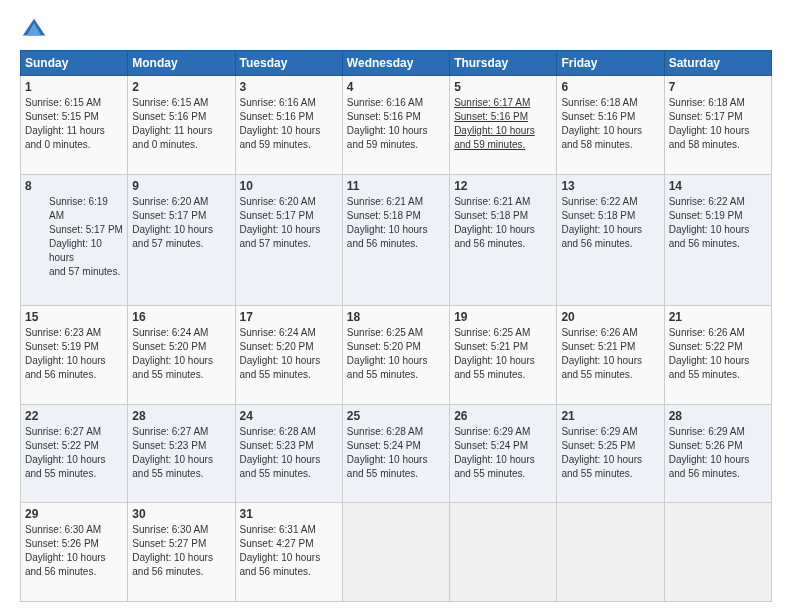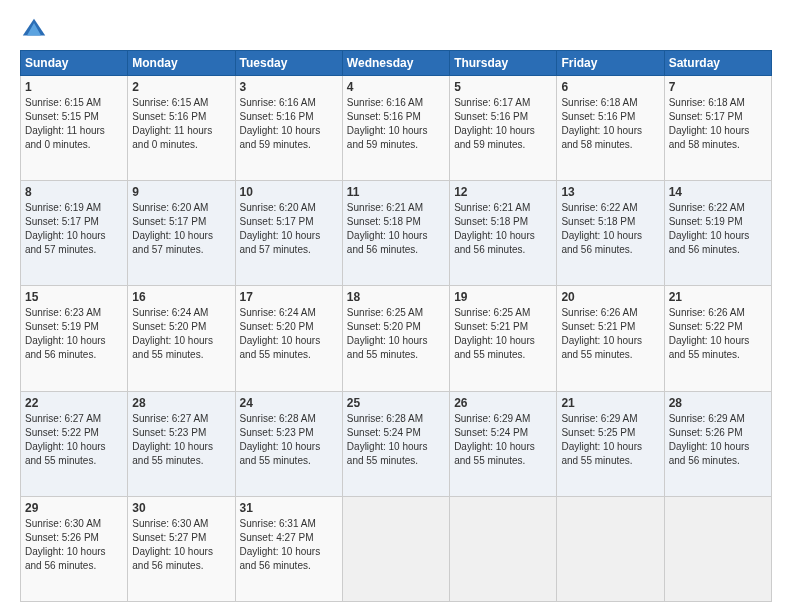--- a/index.html
+++ b/index.html
@@ -163,21 +163,21 @@
           </td>
           <td>
             <span class="day-num">4</span>
             <div class="day-info" style="white-space: pre-line;">Sunrise: 6:16 AM
 Sunset: 5:16 PM
 Daylight: 10 hours
 and 59 minutes.</div>
           </td>
           <td>
             <span class="day-num">5</span>
-            <div class="day-info" style="white-space: pre-line;">Sunrise: 6:17 AM
+            <div class="day-info" style="white-space: pre-line; text-decoration: underline;">Sunrise: 6:17 AM
 Sunset: 5:16 PM
 Daylight: 10 hours
 and 59 minutes.</div>
           </td>
           <td>
             <span class="day-num">6</span>
             <div class="day-info" style="white-space: pre-line;">Sunrise: 6:18 AM
 Sunset: 5:16 PM
 Daylight: 10 hours
 and 58 minutes.</div>
@@ -186,21 +186,21 @@
             <span class="day-num">7</span>
             <div class="day-info" style="white-space: pre-line;">Sunrise: 6:18 AM
 Sunset: 5:17 PM
 Daylight: 10 hours
 and 58 minutes.</div>
           </td>
         </tr>
         <tr>
           <td>
             <span class="day-num">8</span>
-            <div class="day-info" style="white-space: pre-line;">Sunrise: 6:19 AM
+            <div class="day-info" style="white-space: pre-line; margin-left: 24px;">Sunrise: 6:19 AM
 Sunset: 5:17 PM
 Daylight: 10 hours
 and 57 minutes.</div>
           </td>
           <td>
             <span class="day-num">9</span>
             <div class="day-info" style="white-space: pre-line;">Sunrise: 6:20 AM
 Sunset: 5:17 PM
 Daylight: 10 hours
 and 57 minutes.</div>

